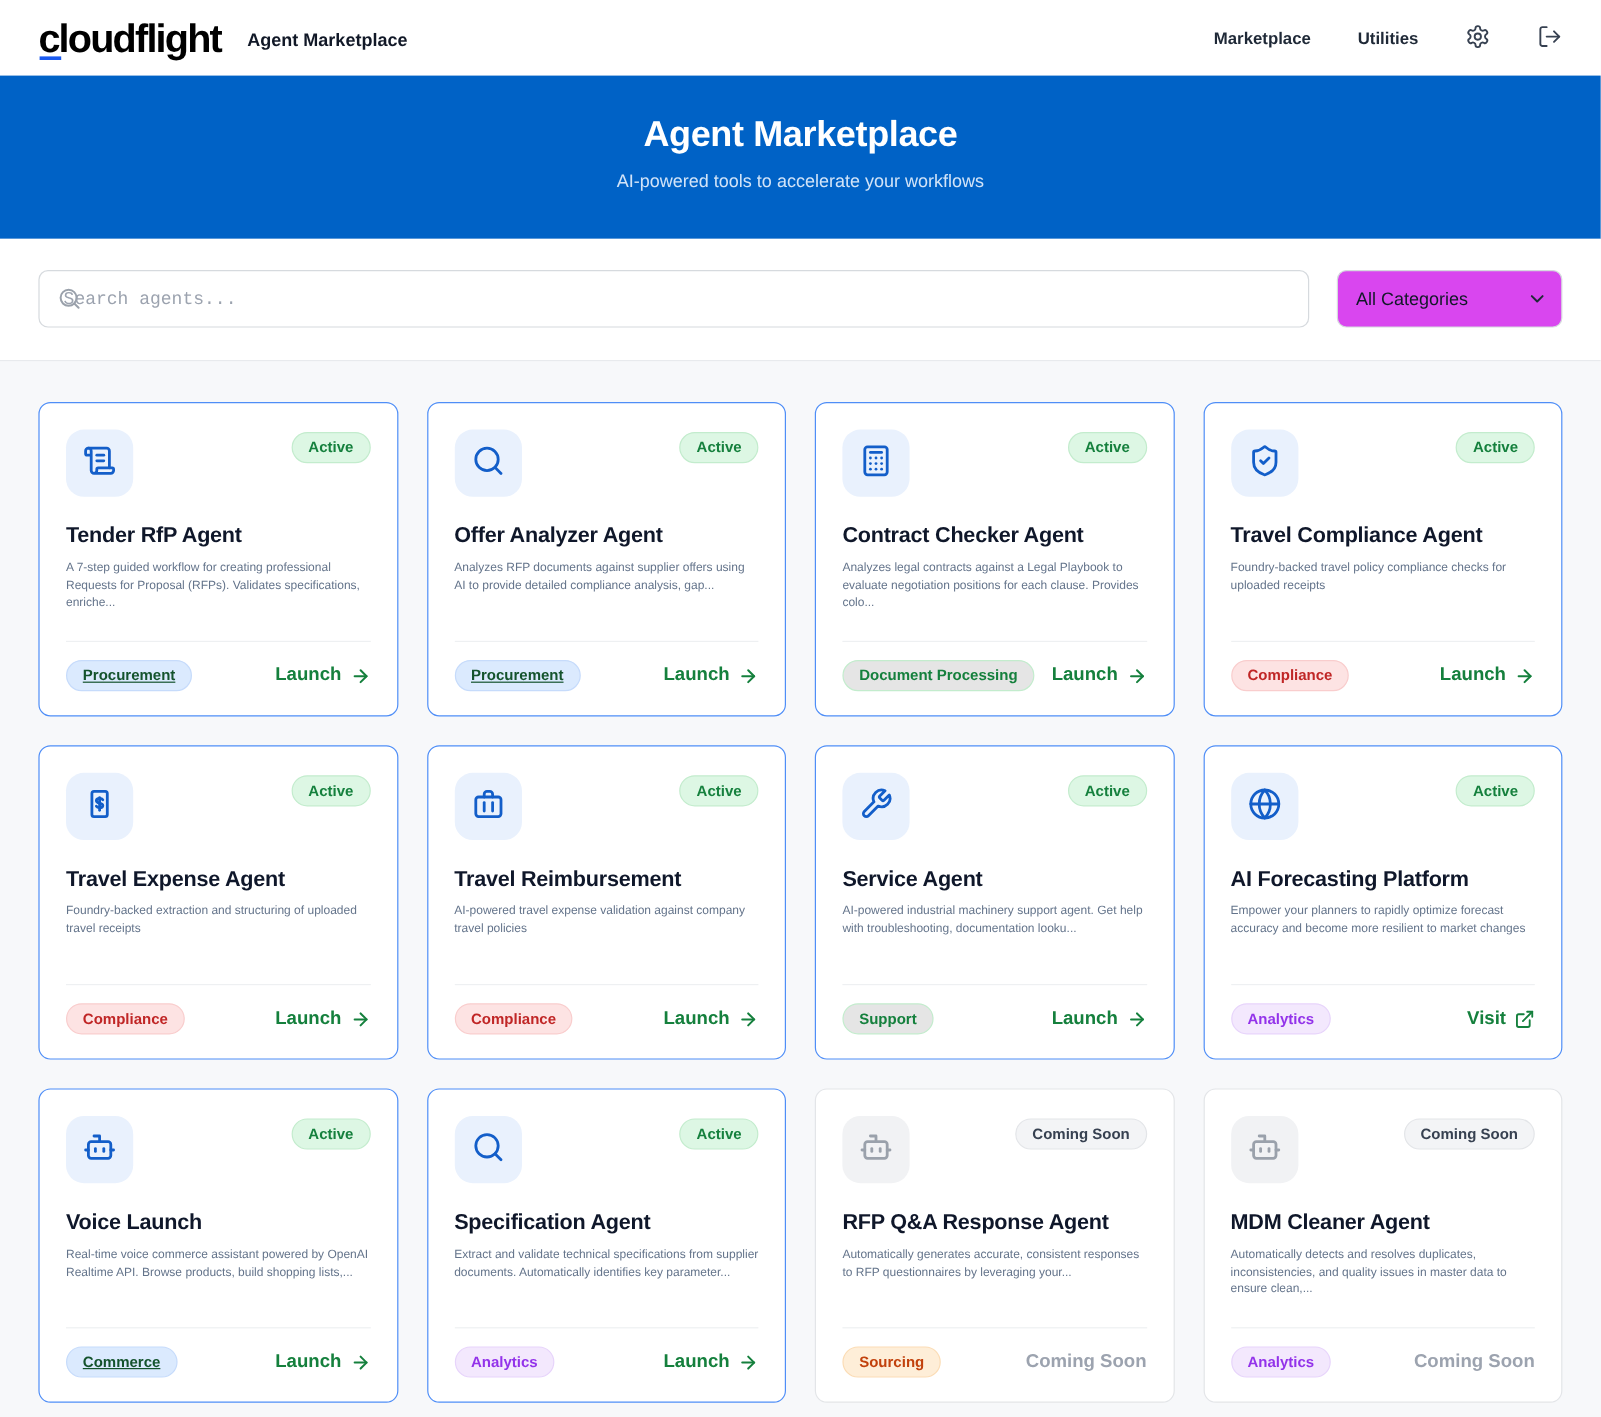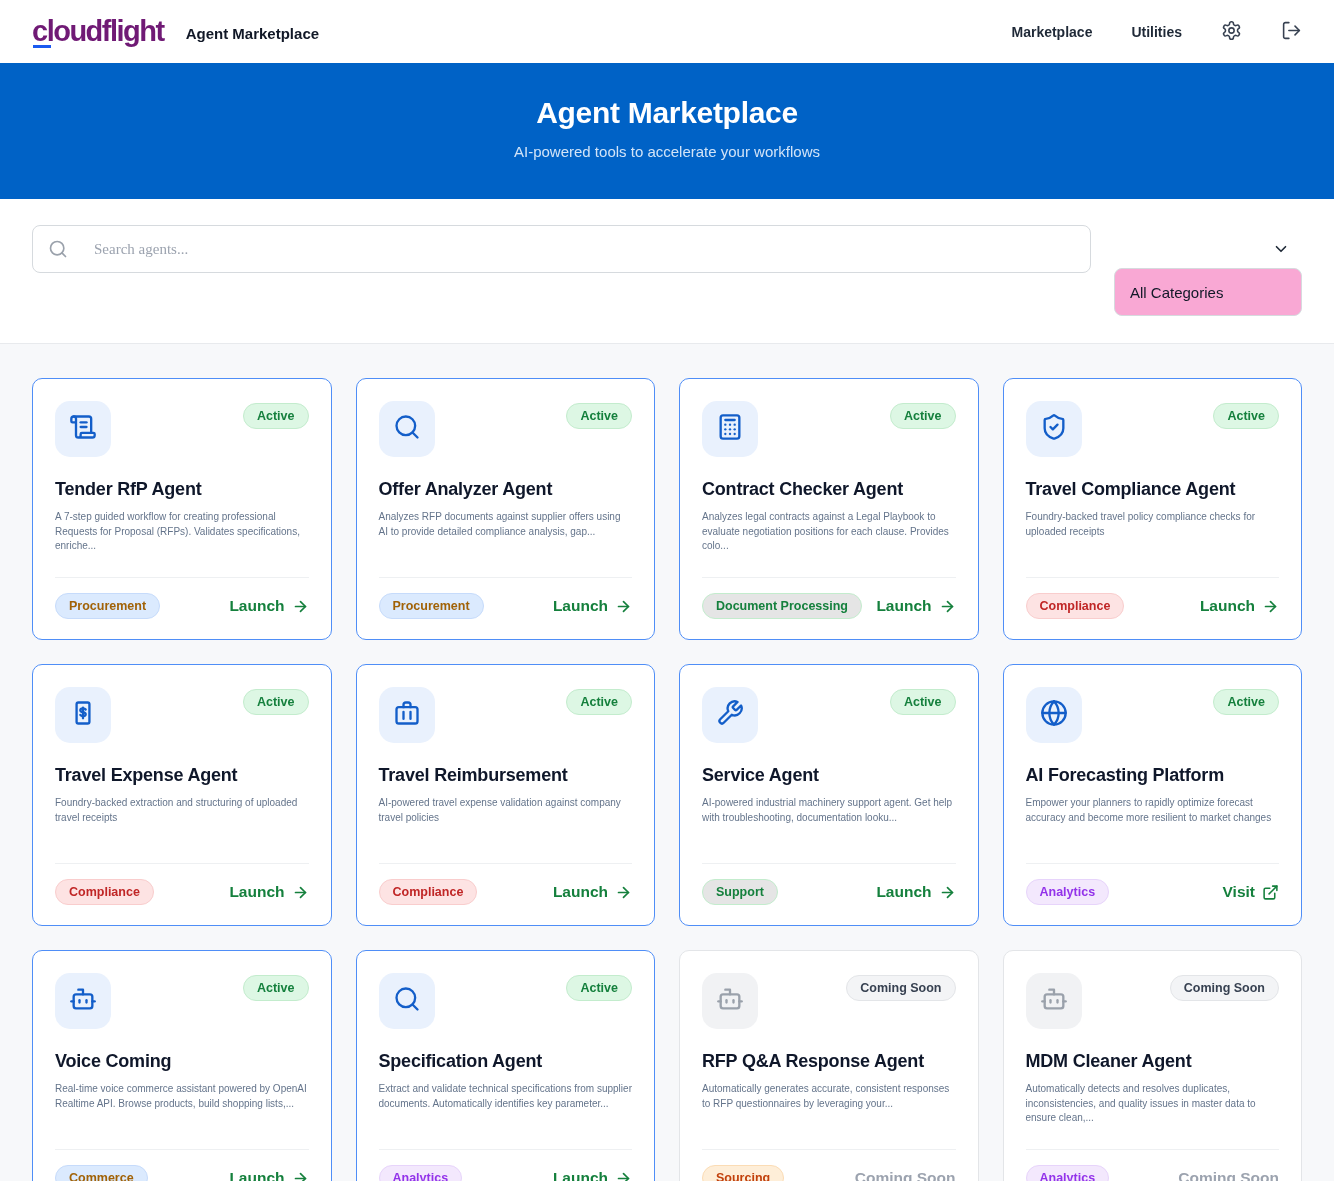--- a/index.html
+++ b/index.html
@@ -9,21 +9,21 @@
     background:#f7f8fa;
     font-family:"Liberation Sans", sans-serif;
     color:#111827;
   }
   
   .top-header {
     height:63px; background:#ffffff;
     display:flex; align-items:center; padding:0 32px;
   }
   .logo {
-    font-size:29px; font-weight:800; color:#701a75;
+    font-size:33px; font-weight:800; color:#000000;
     letter-spacing:-1.5px; position:relative; line-height:1; cursor:pointer;
   }
   .logo::after {
     content:""; position:absolute; left:1px; bottom:-2px;
     width:18px; height:3px; background:#1a5af0;
   }
   .app-title { margin-left:22px; font-size:15px; font-weight:700; color:#111827; padding-top:4px; }
   .header-right { margin-left:auto; display:flex; align-items:center; gap:39px; }
   .nav-link { font-size:14px; font-weight:700; color:#1f2937; cursor:pointer; text-decoration:none; }
   .header-icon-btn { display:flex; align-items:center; cursor:pointer; background:none; border:none; padding:0; }
@@ -33,33 +33,32 @@
   .hero-title { margin:0; color:#ffffff; font-size:30px; font-weight:800; letter-spacing:-0.3px; }
   .hero-sub { margin:13px 0 0; color:#d2e4f8; font-size:15px; }
   
   .search-section {
     background:#ffffff; padding:26px 32px 27px;
     display:flex; gap:23px; border-bottom:1px solid #e8eaed;
   }
   .search-wrap { position:relative; flex:1; }
   .search-input {
     width:100%; height:48px; border:1px solid #d6dade; border-radius:8px;
-    padding:0 14px 0 61px; font-size:15px; color:#111827; outline:none;
-    font-family:Liberation Serif, serif;
+    padding:0 14px 0 20px; font-size:15px; color:#111827; outline:none;
+    font-family:Liberation Mono, monospace;
   }
   .search-input::placeholder { color:#9ca3af; }
   .search-glyph { position:absolute; left:16px; top:14px; width:20px; height:20px; color:#9aa1ab; pointer-events:none; }
   .search-glyph svg { width:20px; height:20px; }
   .select-wrap { position:relative; width:188px; }
   .category-select {
     width:100%; height:48px; appearance:none; -webkit-appearance:none;
-    border:1px solid #d6dade; border-radius:8px; background:#f9a8d4;
+    border:1px solid #d6dade; border-radius:8px; background:#d946ef;
     padding:0 36px 0 15px; font-size:15px; color:#111827; cursor:pointer;
     font-family:"Liberation Sans", sans-serif;
-    margin-top:43px;
   }
   .select-chevron { position:absolute; right:12px; top:15px; width:18px; height:18px; color:#1f2937; pointer-events:none; }
   .select-chevron svg { width:18px; height:18px; }
   
   .cards-grid {
     padding:34px 32px 14px;
     display:grid; grid-template-columns:repeat(4,1fr); gap:24px;
   }
   .card {
     background:#ffffff; border:1.5px solid #4f8ef7; border-radius:10px;
@@ -81,21 +80,21 @@
   .badge-active { color:#15803d; background:#ddf7e4; border:1px solid #c3eccd; }
   .badge-coming { color:#374151; background:#f3f4f6; border:1px solid #e3e5e8; }
   .card-title { margin:22px 0 0; font-size:18px; font-weight:700; color:#0f172a; letter-spacing:-0.2px; }
   .card-desc { margin:10px 0 0; font-size:10px; line-height:1.47; color:#64748b; flex:1; }
   .card-divider { height:1px; background:#eef0f2; margin-top:16px; }
   .card-footer { display:flex; justify-content:space-between; align-items:center; padding-top:15px; }
   .pill {
     font-size:12.5px; font-weight:700; padding:5px 13px; border-radius:999px;
     border:1px solid transparent; white-space:nowrap;
   }
-  .pill-blue   { background:#dbeafe; color:#a16207; border-color:#c6dbfb; }
+  .pill-blue   { background:#dbeafe; color:#14532d; border-color:#c6dbfb;text-decoration:underline; }
   .pill-green  { background:#e5e5e5; color:#15803d; border-color:#c3eccd; }
   .pill-red    { background:#fde3e3; color:#c02626; border-color:#f9cdcd; }
   .pill-purple { background:#f3e8fd; color:#9333ea; border-color:#e7d4fb; }
   .pill-orange { background:#feeed8; color:#c2410c; border-color:#fbdcb5; }
   .action-link {
     font-size:15.5px; font-weight:700; color:#15803d; text-decoration:none;
     display:inline-flex; align-items:center; gap:7px; cursor:pointer;
   }
   .action-link .action-glyph svg { width:17px; height:17px; display:block; }
   .action-link.action-coming { color:#9ca3af; cursor:default; }
@@ -393,21 +392,21 @@
               <path d="M12 8V4H8"></path>
               <rect width="16" height="12" x="4" y="8" rx="2"></rect>
               <path d="M2 14h2"></path>
               <path d="M20 14h2"></path>
               <path d="M15 13v2"></path>
               <path d="M9 13v2"></path>
             </svg></span>
       </div>
       <span class="status-badge badge-active">Active</span>
     </div>
-    <h3 class="card-title">Voice Coming</h3>
+    <h3 class="card-title">Voice Launch</h3>
     <p class="card-desc">Real-time voice commerce assistant powered by OpenAI Realtime API. Browse products, build shopping lists,...</p>
     <div class="card-divider"></div>
     <div class="card-footer">
       <span class="pill pill-blue">Commerce</span>
       <a class="action-link">
         <span class="action-label">Launch</span>
         <span class="action-glyph">
             <svg viewBox="0 0 24 24" fill="none" stroke="currentColor" stroke-width="2.4" stroke-linecap="round" stroke-linejoin="round" width="17" height="17">
               <path d="M5 12h14"></path>
               <path d="m12 5 7 7-7 7"></path>

